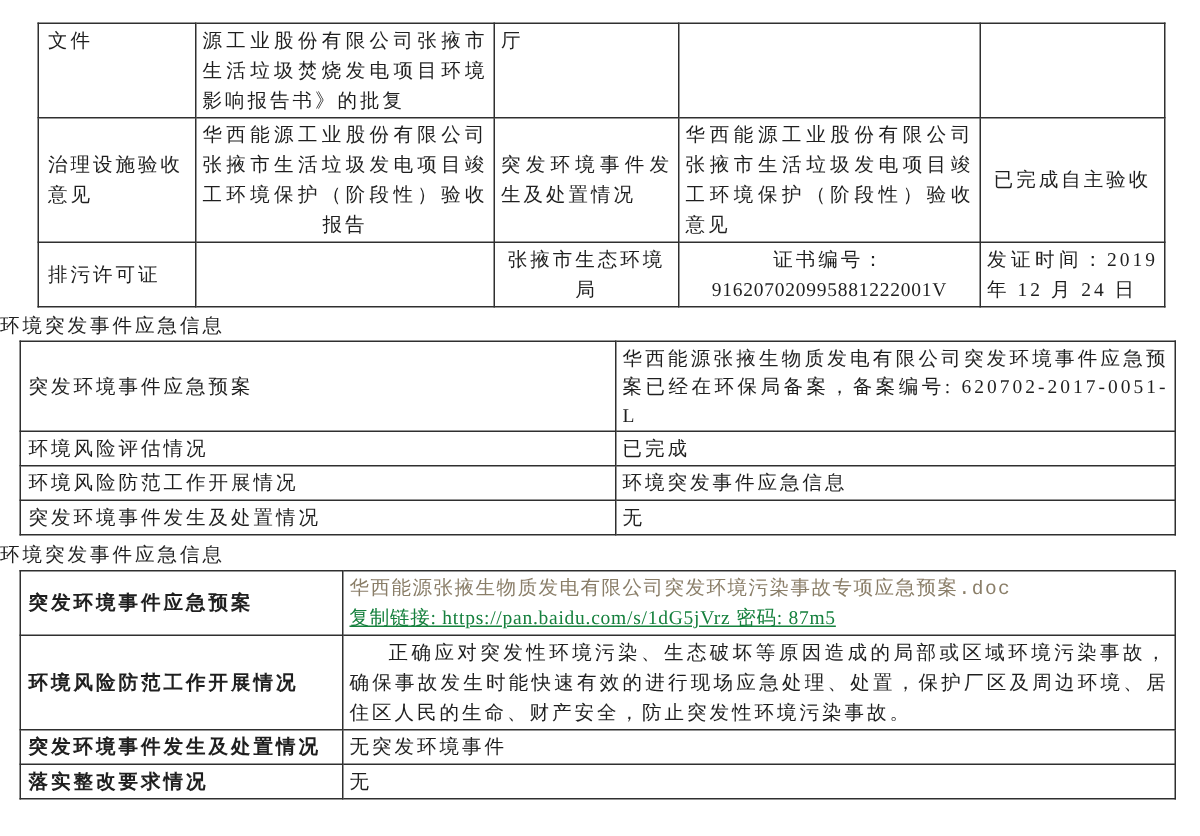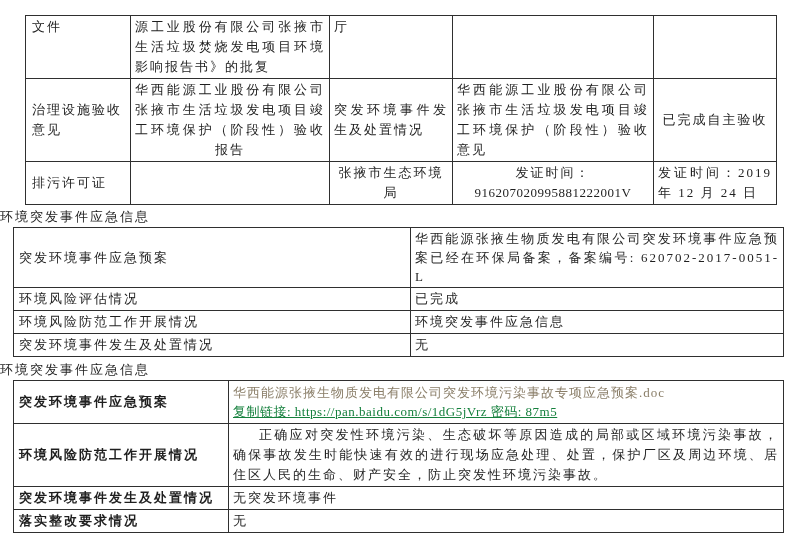--- a/index.html
+++ b/index.html
@@ -30,21 +30,21 @@
   .section-title {
     text-align:left; letter-spacing:2px; line-height:20px;
     margin-top:2px; color:#1f1f1f;
   }
   
   .t2 { margin:0 0 0 13px; width:770px; }
   .t2 td.lab { padding-left:5px; }
   
   .t3 { margin:0 0 0 13px; width:770px; }
   .t3 td.lab { font-weight:bold; padding-left:5px; }
-  .doc-name { color:#8a7e68; line-height:19px; letter-spacing:1px; }
+  .doc-name { color:#8a7e68; line-height:19px; letter-spacing:1px;font-family:Liberation Mono, monospace; }
   .copy-link {
     color:#15803d; text-decoration:underline;
     letter-spacing:0.5px; line-height:19px; cursor:pointer;
   }
   .para { text-indent:2em; text-align:justify; text-align-last:left; line-height:20px; }
 </style>
 </head>
 <body>
 
 <table class="t1">
@@ -68,21 +68,21 @@
     <td class="just-c">华西能源工业股份有限公司张掖市生活垃圾发电项目竣工环境保护（阶段性）验收报告</td>
     <td class="just">突发环境事件发生及处置情况</td>
     <td class="just">华西能源工业股份有限公司张掖市生活垃圾发电项目竣工环境保护（阶段性）验收意见</td>
     <td class="center">已完成自主验收</td>
   </tr>
   <tr style="height:40px">
     <td class="lab">排污许可证</td>
     <td></td>
     <td class="center">张掖市生态环境局</td>
     <td>
-      <div class="center">发证时间：</div>
+      <div class="center">证书编号：</div>
       <div class="cert-num">916207020995881222001V</div>
     </td>
     <td class="just">发证时间：2019 年 12 月 24 日</td>
   </tr>
 </tbody>
   </table>
 
 <div class="section-title">环境突发事件应急信息</div>
 
 <table class="t2">

